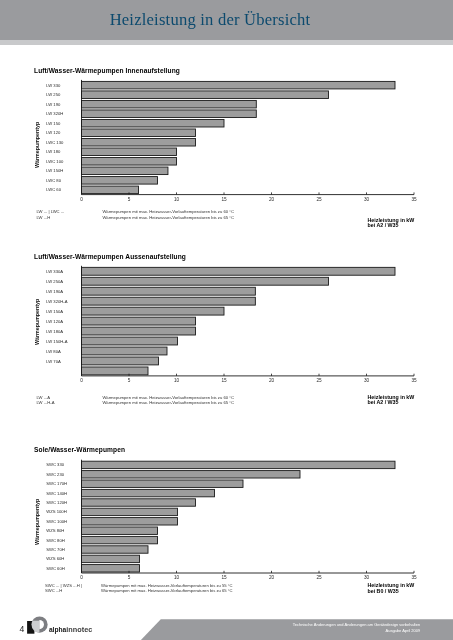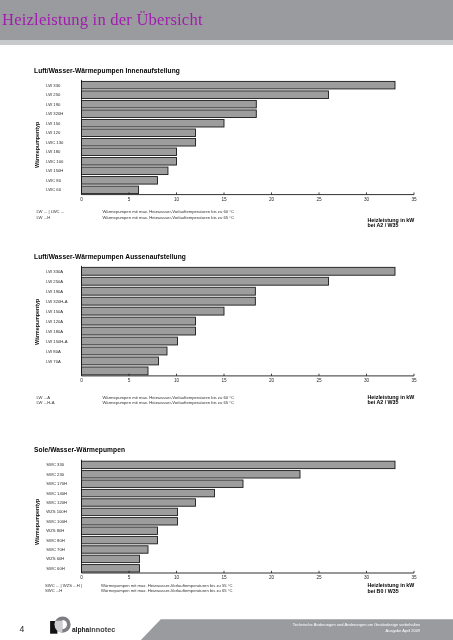--- a/index.html
+++ b/index.html
@@ -8,43 +8,43 @@
     width:453px;height:640px;background:#ffffff;
     font-family:"Liberation Sans",sans-serif;
     overflow:hidden;position:relative;
     -webkit-font-smoothing:antialiased;
   }
   
   #header-band{position:absolute;left:0;top:0;width:453px;height:40px;background:#9a9b9e;}
   #header-band-light{position:absolute;left:0;top:40px;width:453px;height:5px;background:#c8c9cb;}
   #header-title{
     position:absolute;left:2px;top:10px;width:416px;
-    font-family:"Liberation Serif",serif;font-size:16.6px;color:#a21caf;
-    text-align:left;letter-spacing:0.2px;
+    font-family:"Liberation Serif",serif;font-size:16.6px;color:#0c4a6e;
+    text-align:center;letter-spacing:0.2px;
   }
   
   .chart-block{position:absolute;left:0;width:453px;}
   .chart-title{
     position:absolute;left:34px;top:5px;
     font-size:6.6px;font-weight:bold;color:#000;letter-spacing:0.1px;
   }
   .chart-svg{position:absolute;left:0;top:0;}
   .ylabel{
     position:absolute;
     font-size:5.3px;font-weight:bold;color:#111;
     transform-origin:0 0;transform:rotate(-90deg);
     white-space:nowrap;line-height:5.6px;
   }
   .legend{position:absolute;font-size:4.2px;color:#333;line-height:5.3px;white-space:nowrap;}
   .unitlabel{position:absolute;font-size:5.3px;font-weight:bold;color:#000;line-height:5.6px;white-space:nowrap;}
   
   #footer-wrap{position:absolute;left:0;top:609px;width:453px;height:31px;}
   #footer-band{position:absolute;left:0;top:0;width:453px;height:31px;}
   #page-number{position:absolute;left:19.6px;top:625.2px;font-size:8.6px;color:#1a1a1a;line-height:8.6px;}
-  #logo{position:absolute;left:50px;top:615.8px;}
+  #logo{position:absolute;left:27px;top:615.8px;}
   #footer-text{
     position:absolute;left:0;top:621.6px;width:420.2px;text-align:right;
     font-size:4.0px;color:#ffffff;line-height:6.7px;white-space:nowrap;
   }
 </style>
 </head>
 <body>
 
 <div id="header-band"></div>
 <div id="header-band-light"></div>

